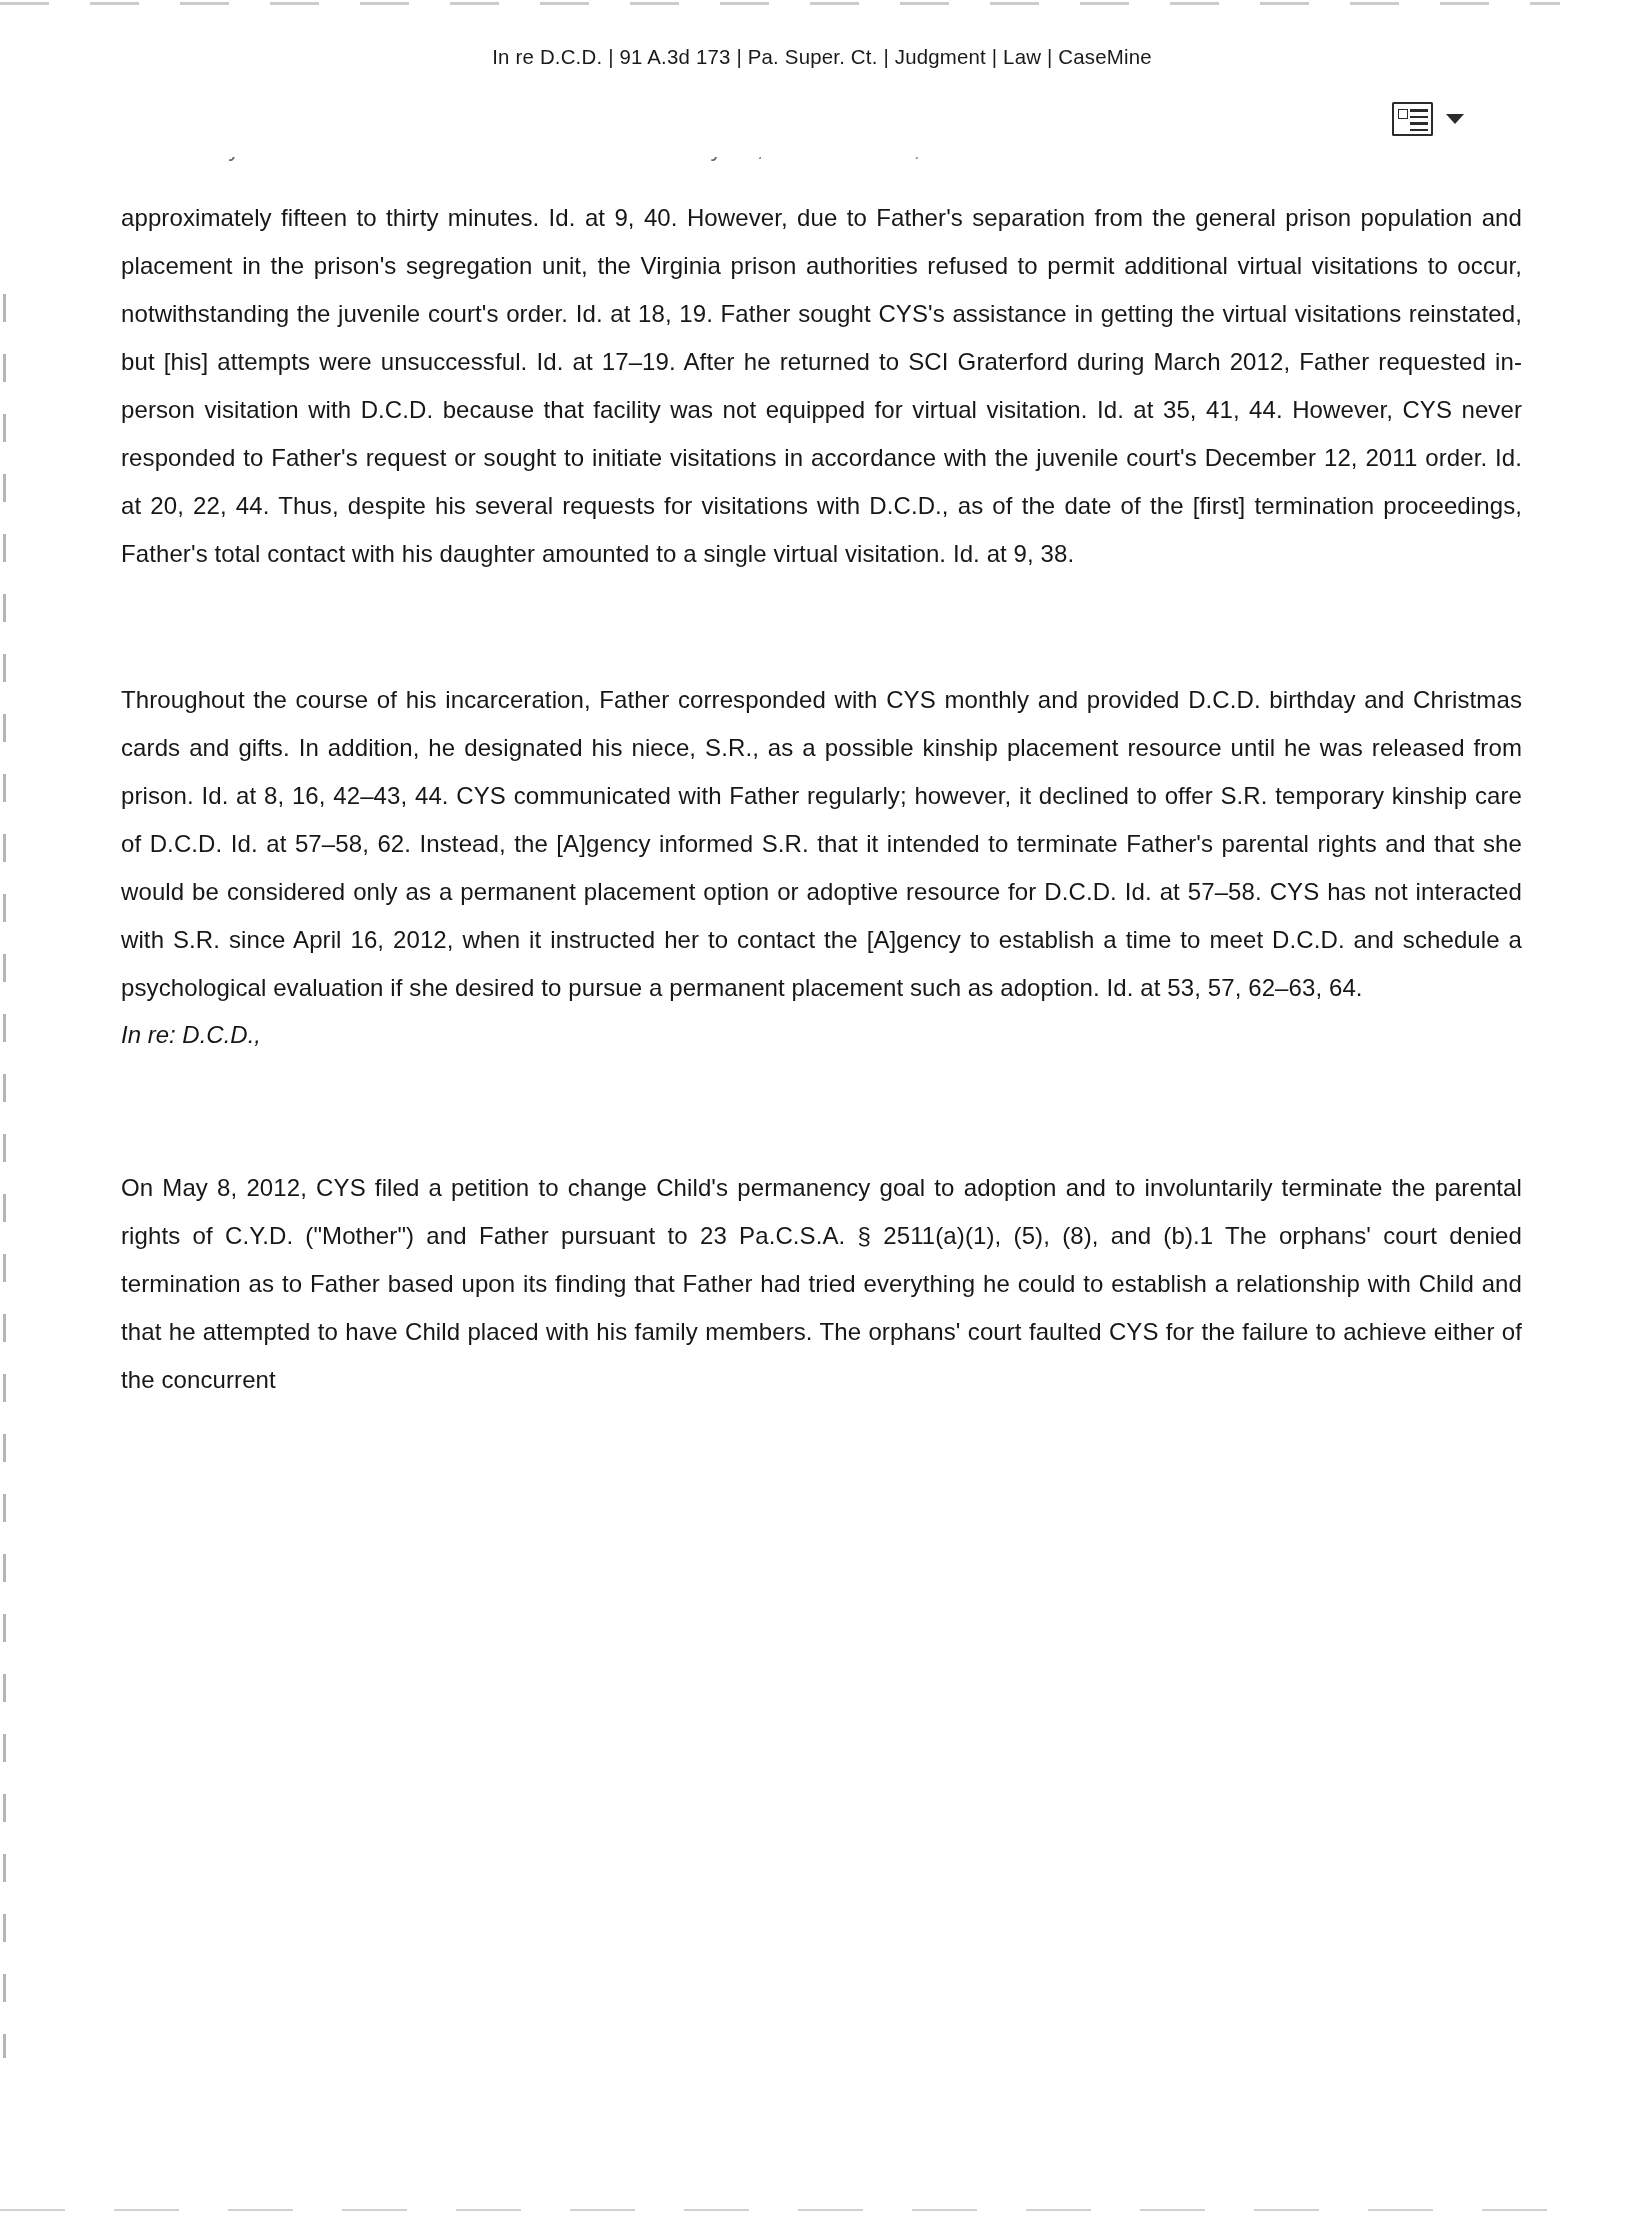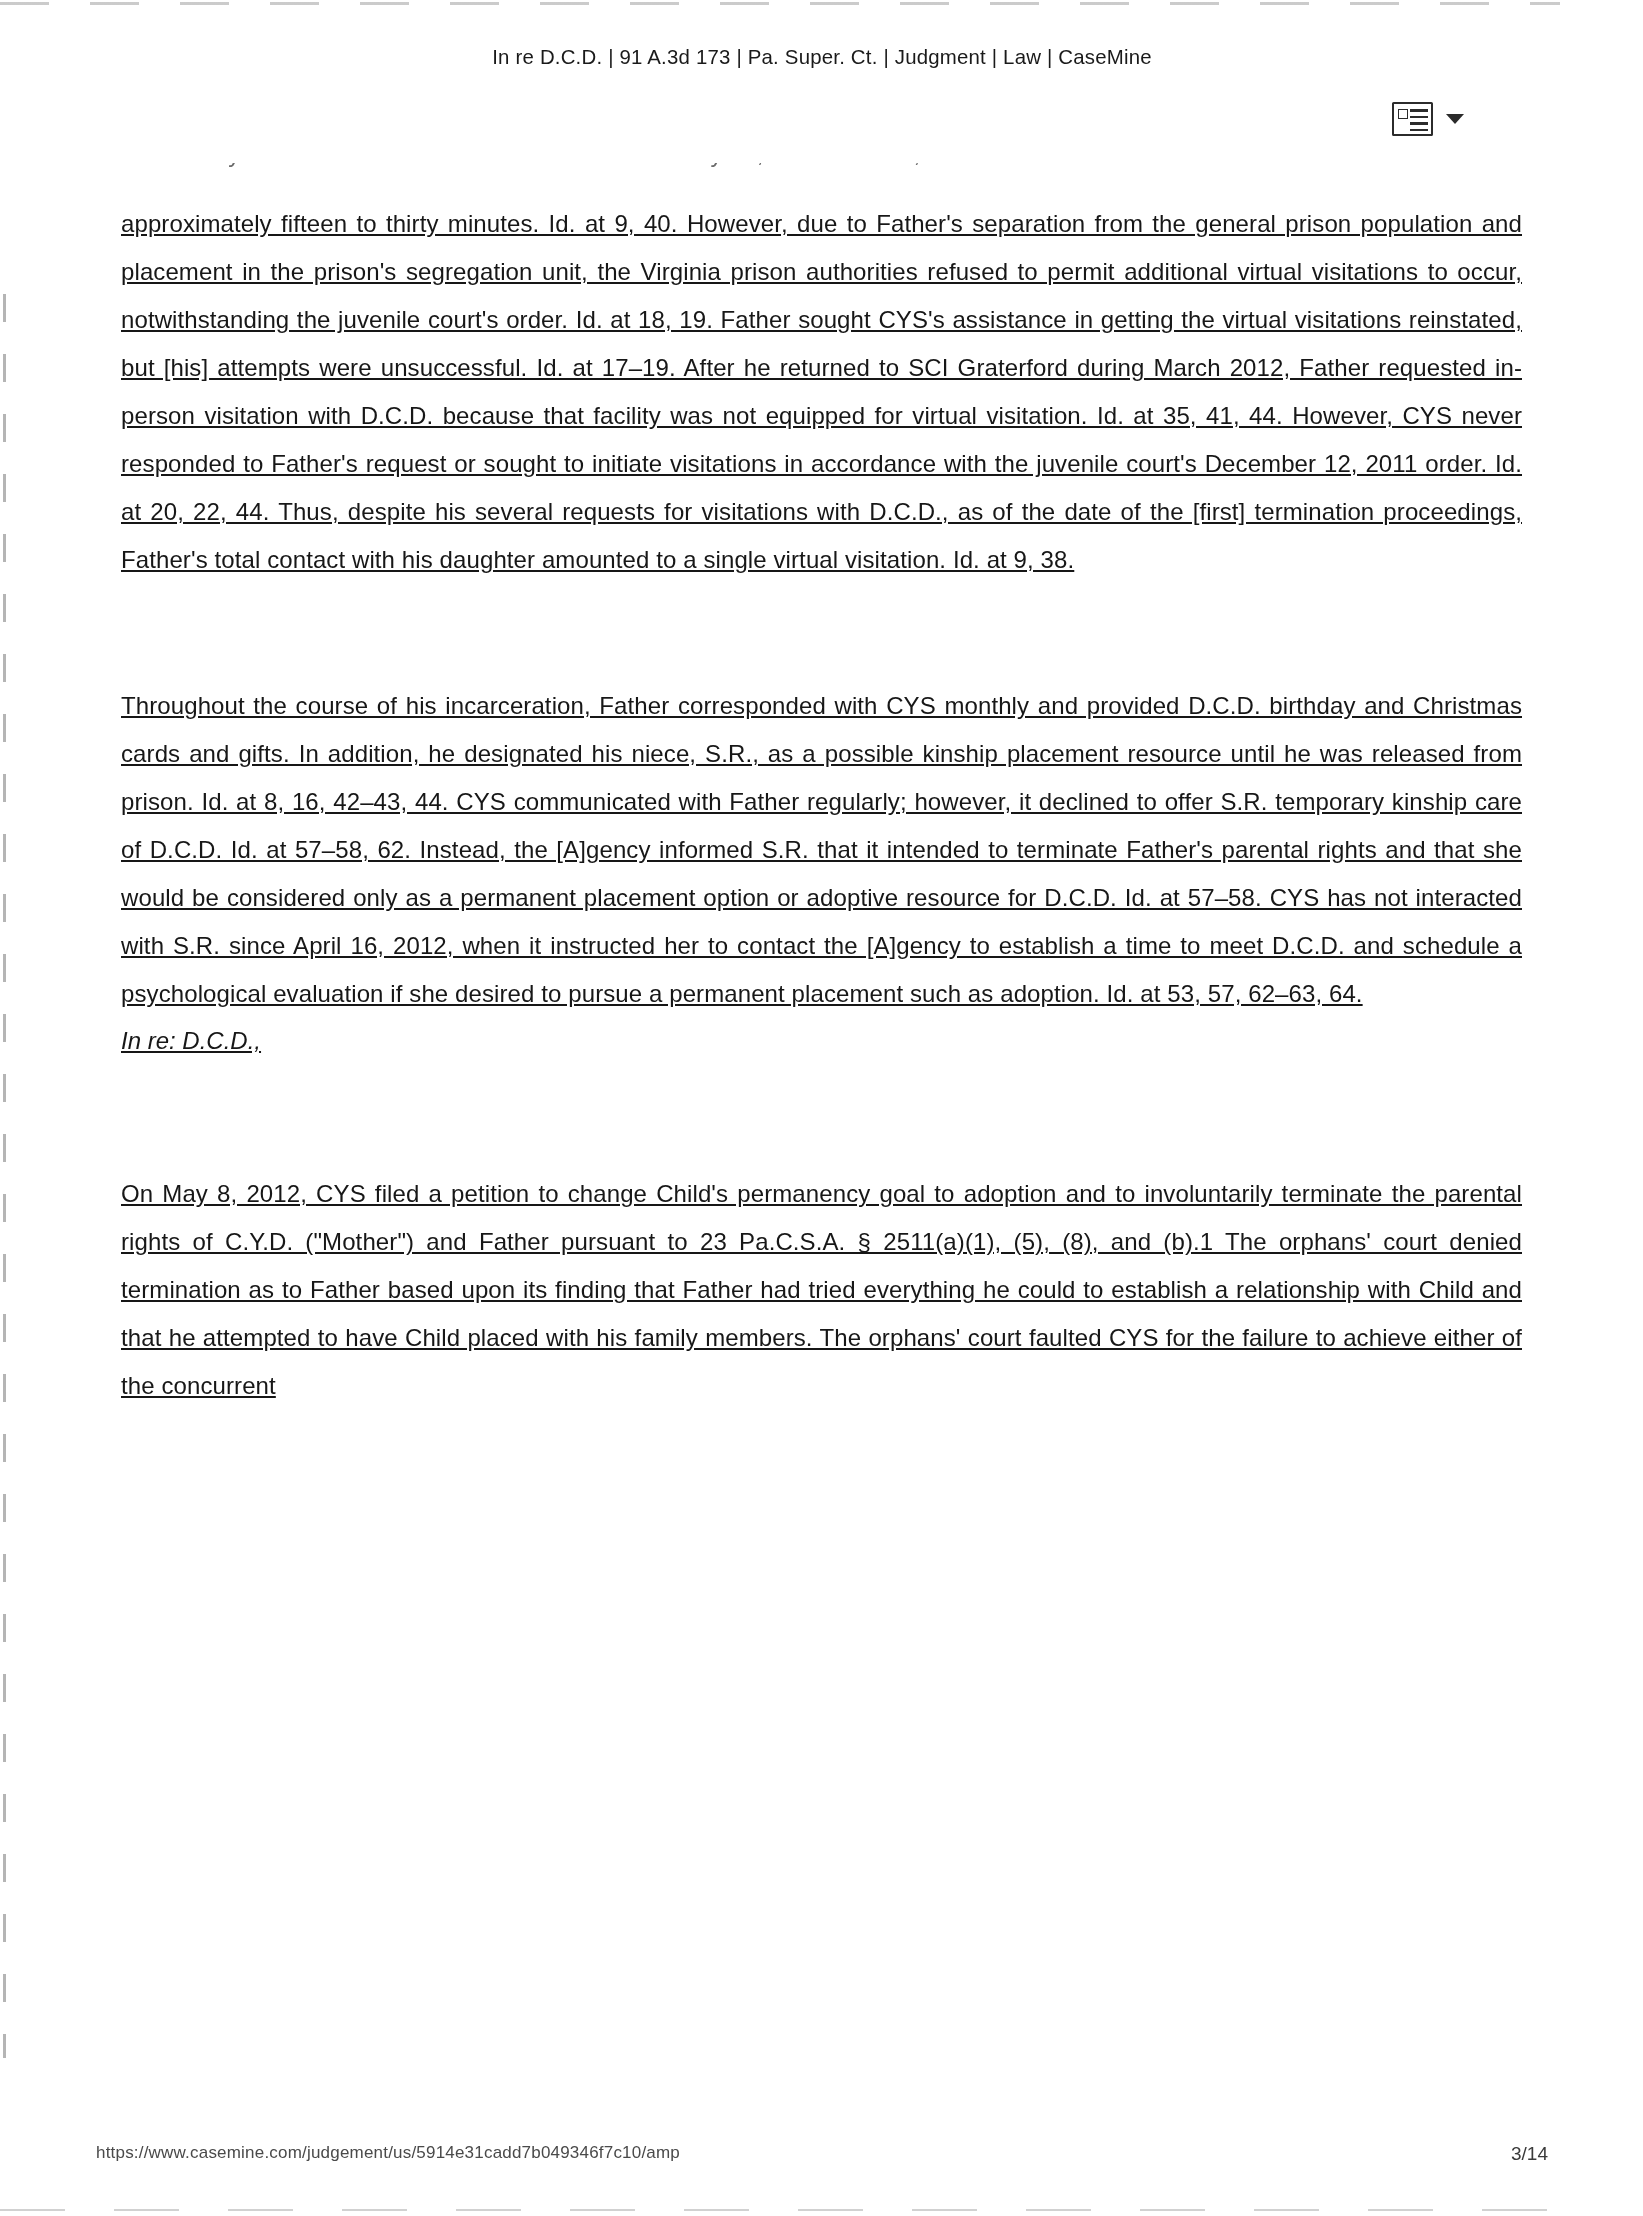--- a/index.html
+++ b/index.html
@@ -103,23 +103,22 @@
     width: 0;
     height: 0;
     border-left: 9px solid transparent;
     border-right: 9px solid transparent;
     border-top: 10.6px solid #2b2b2b;
   }
 
   .content {
     position: absolute;
     left: 121px;
-    top: 163px;
+    top: 157px;
     width: 1401px;
-    text-decoration: underline;
   }
 
   
   .clipped-line {
     position: relative;
     height: 29px;
     overflow: hidden;
     margin-bottom: 8.2px;
   }
   .clipped-line span {
@@ -219,19 +218,15 @@
     <p class="para">Throughout the course of his incarceration, Father corresponded with CYS monthly and provided D.C.D. birthday and Christmas cards and gifts. In addition, he designated his niece, S.R., as a possible kinship placement resource until he was released from prison. Id. at 8, 16, 42–43, 44. CYS communicated with Father regularly; however, it declined to offer S.R. temporary kinship care of D.C.D. Id. at 57–58, 62. Instead, the [A]gency informed S.R. that it intended to terminate Father's parental rights and that she would be considered only as a permanent placement option or adoptive resource for D.C.D. Id. at 57–58. CYS has not interacted with S.R. since April 16, 2012, when it instructed her to contact the [A]gency to establish a time to meet D.C.D. and schedule a psychological evaluation if she desired to pursue a permanent placement such as adoption. Id. at 53, 57, 62–63, 64.</p>
 
     <p class="cite-italic">In re: D.C.D.,</p>
 
     <div class="gap-xl"></div>
 
     <p class="para">On May 8, 2012, CYS filed a petition to change Child's permanency goal to adoption and to involuntarily terminate the parental rights of C.Y.D. ("Mother") and Father pursuant to 23 Pa.C.S.A. § 2511(a)(1), (5), (8), and (b).1 The orphans' court denied termination as to Father based upon its finding that Father had tried everything he could to establish a relationship with Child and that he attempted to have Child placed with his family members. The orphans' court faulted CYS for the failure to achieve either of the concurrent</p>
 
   </div>
 
-  <div class="footer">
-    <div class="footer-url">https://www.casemine.com/judgement/us/5914e31cadd7b049346f7c10/amp</div>
-    <div class="footer-page">3/14</div>
-  </div>
 
 </div>
 
 
 </body></html>

